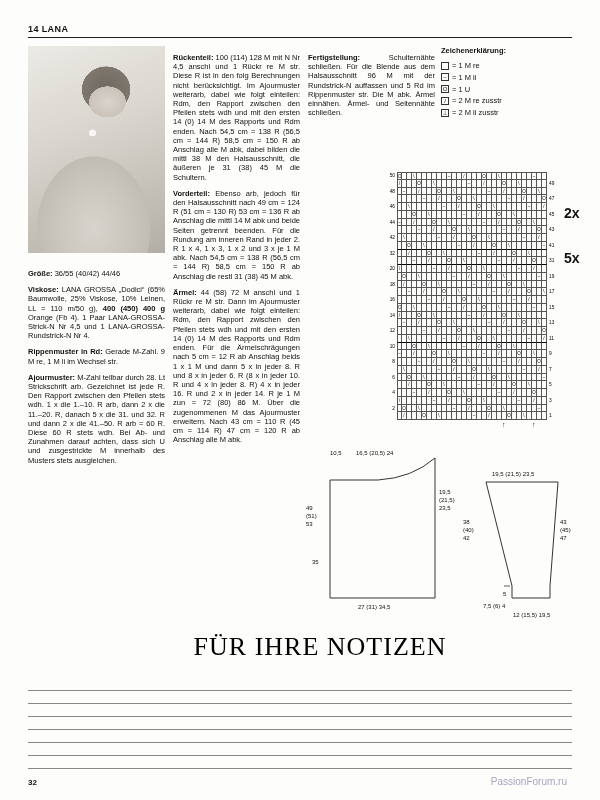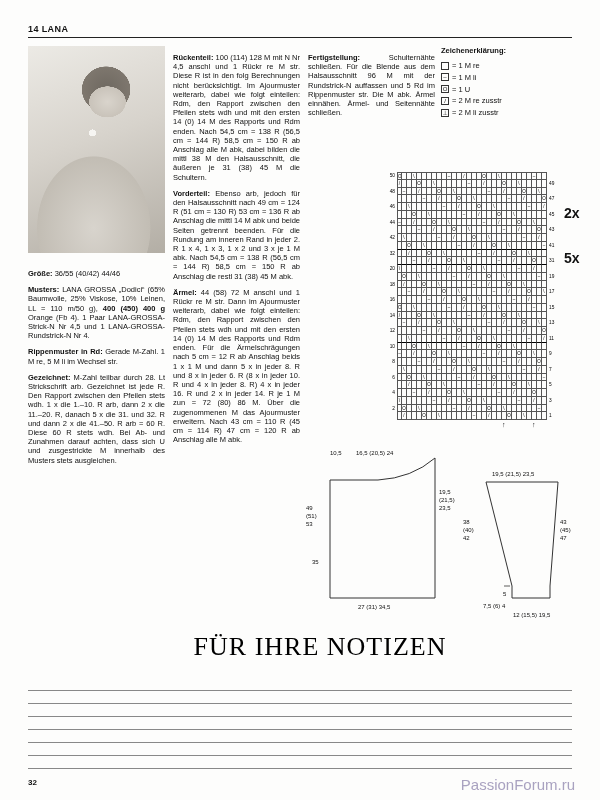--- a/index.html
+++ b/index.html
@@ -54,47 +54,47 @@
   .schematics .piece { fill:none; stroke:#333; stroke-width:1; }
   .schematics text { font-family:"Liberation Sans", sans-serif; font-size:6px; fill:#111; }
 
   
   .notes-title { position:absolute; left:0; top:632px; width:600px; text-align:center;
     font-family:"Liberation Serif", serif; font-size:26px; letter-spacing:1px; color:#000;padding-left:40px; }
   .notes-lines { position:absolute; left:28px; top:690px; width:544px; }
   .notes-lines div { height:0; border-top:0.8px solid #888; margin-bottom:12px; }
 
   .pageno { position:absolute; left:28px; top:778px; font-size:8px; font-weight:bold; }
-  .watermark { position:absolute; right:25px; top:776px; font-size:15px; }
+  .watermark { position:absolute; right:33px; top:776px; font-size:10px; }
 </style>
 </head>
 <body>
 
 <div class="page">
 
   <div class="hdr">14 LANA</div>
   <div class="hdr-rule"></div>
 
   <div class="photo"></div>
 
   <div class="col col1">
     <p class="sect">
       <span class="b">Größe:</span>
       <span>36/55 (40/42) 44/46</span>
     </p>
     <p class="sect">
-      <span class="b">Musters:</span>
+      <span class="b">Viskose:</span>
       <span>LANA GROSSA „Dodici“ (65% Baumwolle, 25% Viskose, 10% Leinen, LL = 110 m/50 g), </span><span class="b">400 (450) 400 g</span><span> Orange (Fb 4). 1 Paar LANA-GROSSA-Strick-N Nr 4,5 und 1 LANA-GROSSA-Rundstrick-N Nr 4.</span>
     </p>
     <p class="sect">
       <span class="b">Rippenmuster in Rd:</span>
-      <span>Gerade M-Zahl. 1 M re, 5 M li im Wechsel str.</span>
+      <span>Gerade M-Zahl. 9 M re, 1 M li im Wechsel str.</span>
     </p>
     <p class="sect">
-      <span class="b">Gezeichnet:</span>
+      <span class="b">Ajourmuster:</span>
       <span>M-Zahl teilbar durch 28. Lt Strickschrift arb. Gezeichnet ist jede R. Den Rapport zwischen den Pfeilen stets wdh. 1 x die 1.–10. R arb, dann 2 x die 11.–20. R, danach 5 x die 31. und 32. R und dann 2 x die 41.–50. R arb = 60 R. Diese 60 R stets wdh. Bei Ab- und Zunahmen darauf achten, dass sich U und zusgestrickte M innerhalb des Musters stets ausgleichen.</span>
     </p>
   </div>
 
   <div class="col col2">
     <p class="sect">
       <span class="b">Rückenteil:</span>
       <span>100 (114) 128 M mit N Nr 4,5 anschl und 1 Rückr re M str. Diese R ist in den folg Berechnungen nicht berücksichtigt. Im Ajourmuster weiterarb, dabei wie folgt einteilen: Rdm, den Rapport zwischen den Pfeilen stets wdh und mit den ersten 14 (0) 14 M des Rapports und Rdm enden. Nach 54,5 cm = 138 R (56,5 cm = 144 R) 58,5 cm = 150 R ab Anschlag alle M abk, dabei bilden die mittl 38 M den Halsausschnitt, die äußeren je 31 (38) 45 M die Schultern.</span>
     </p>
     <p class="sect">

